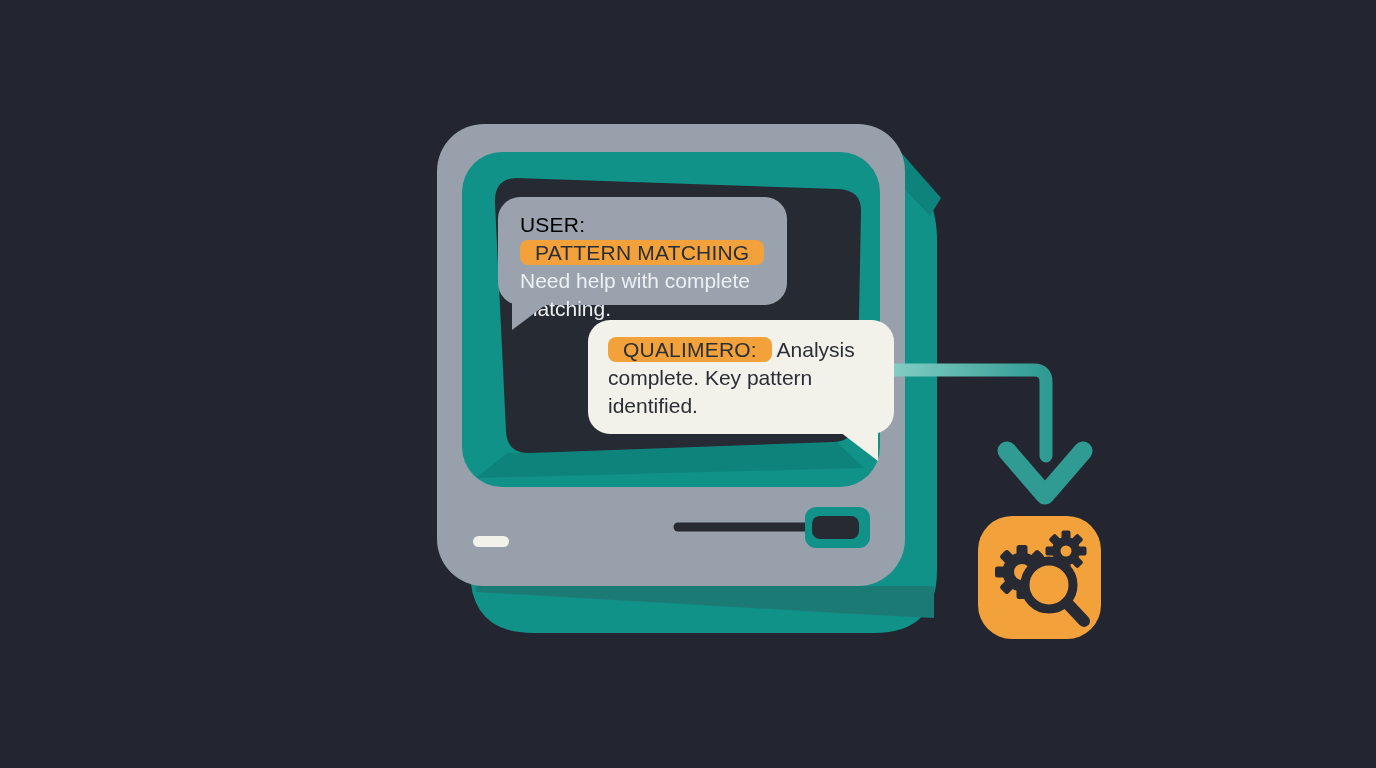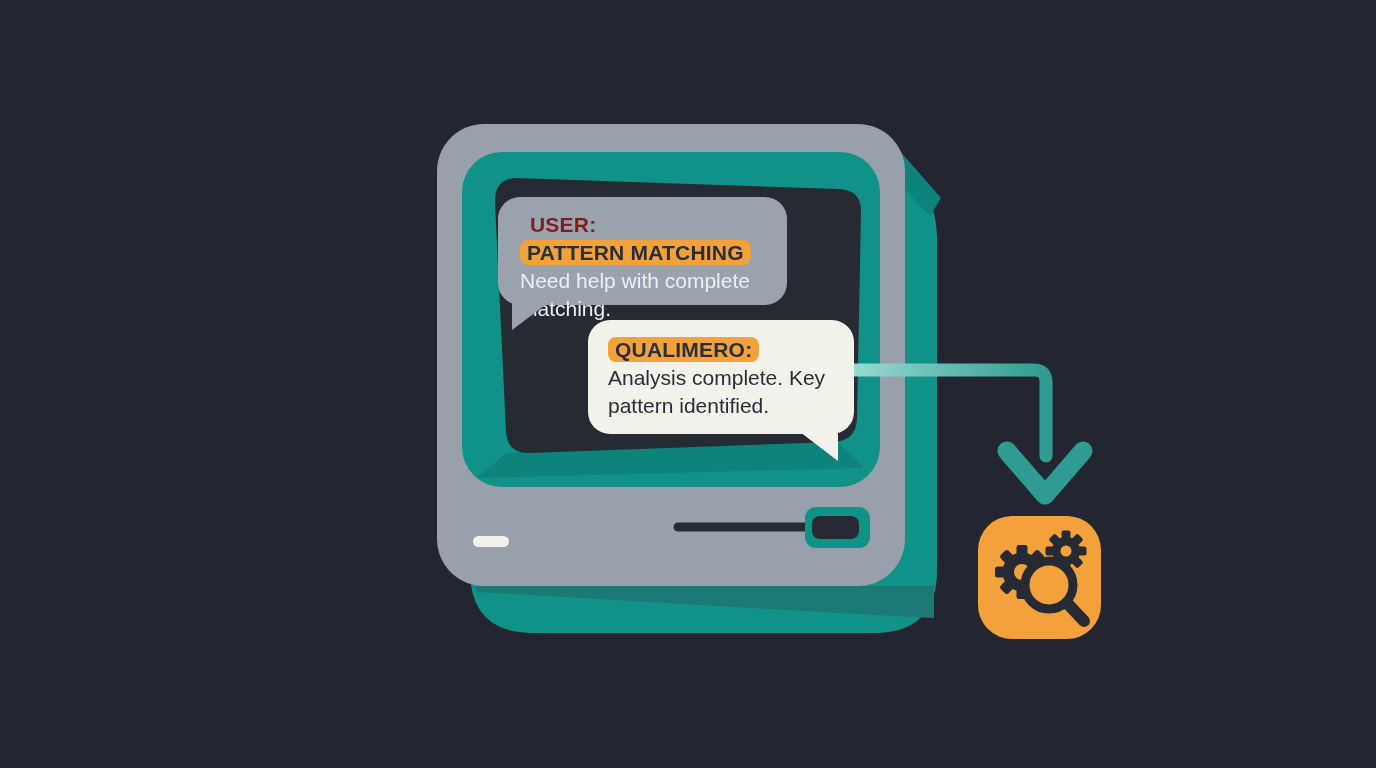--- a/index.html
+++ b/index.html
@@ -23,29 +23,29 @@
 
   
   .bubble{position:absolute;box-sizing:border-box;border-radius:22px;}
   .bubble-user{
     left:498px;top:197px;width:289px;height:108px;
     background:#9AA2AD;color:#EDF0F3;
     padding:14px 22px 12px;
     font-size:21px;line-height:28px;font-weight:400;
   }
   .bubble-bot{
-    left:588px;top:320px;width:266px;min-height:106px;
+    left:588px;top:320px;width:306px;min-height:106px;
     background:#F2F1EA;color:#2B2E36;
     padding:16px 20px 14px;
     font-size:21px;line-height:28px;
   }
-  .speaker{font-weight:bold;color:#7f1d1d;letter-spacing:0.2px;margin-left:10px;}
+  .speaker{font-weight:normal;color:#000000;letter-spacing:0.2px;}
   .chip{
-    background:#F3A23B;color:#2A2E36;font-weight:bold;
-    padding:1px 7px;border-radius:8px;white-space:nowrap;letter-spacing:0.2px;
+    background:#F3A23B;color:#2A2E36;font-weight:normal;
+    padding:1px 15px;border-radius:8px;white-space:nowrap;letter-spacing:0.2px;
   }
   .bot-text{color:#2B2E36;}
   .tail{position:absolute;top:100%;margin-top:-2px;width:0;height:0;}
   .tail-user{
     left:14px;
     border-top:27px solid #9AA2AD;
     border-right:36px solid transparent;
   }
   .tail-bot{
     right:16px;

